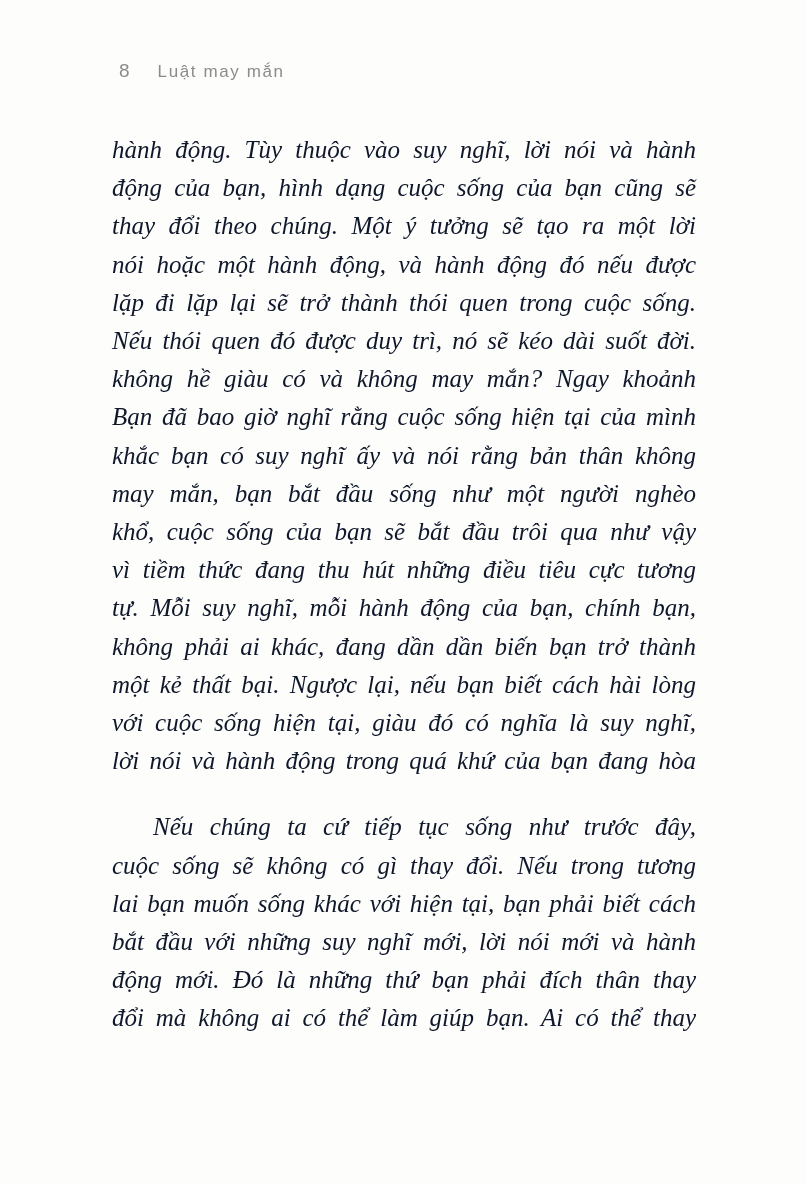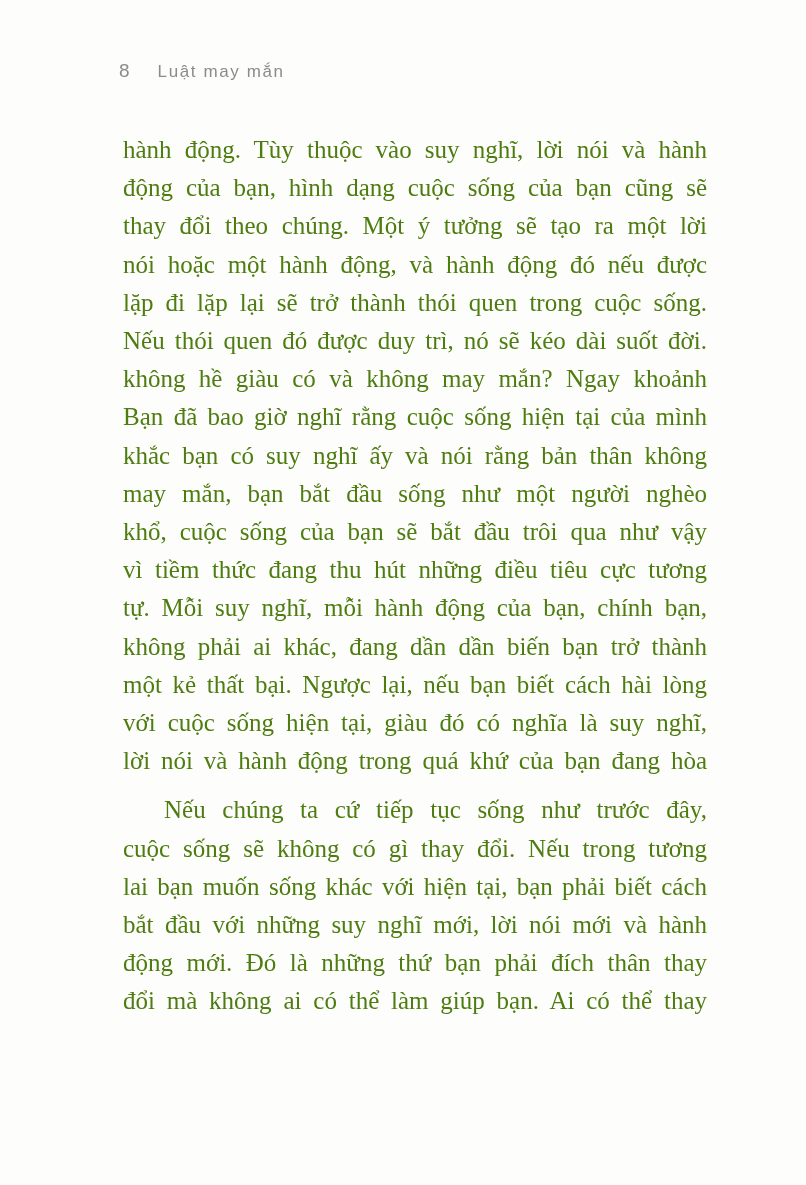--- a/index.html
+++ b/index.html
@@ -28,30 +28,31 @@
     font-size: 19px;
     letter-spacing: 1px;
   }
   .running-title {
     font-size: 17px;
     letter-spacing: 1.6px;
   }
   .text-block {
     position: absolute;
     top: 131px;
-    left: 123px;
+    left: 112px;
     width: 584px;
-    color: #4d7c0f;
+    color: #0f172a;
     font-size: 25px;
+    font-style: italic;
   }
   .paragraph {
     margin: 0;
   }
   .paragraph + .paragraph {
-    margin-top: 11px;
+    margin-top: 28px;
   }
   .line {
     line-height: 38.2px;
     text-align: justify;
     text-align-last: justify;
     word-spacing: 1px;
   }
   .line.flush-left {
     text-align-last: left;
   }

